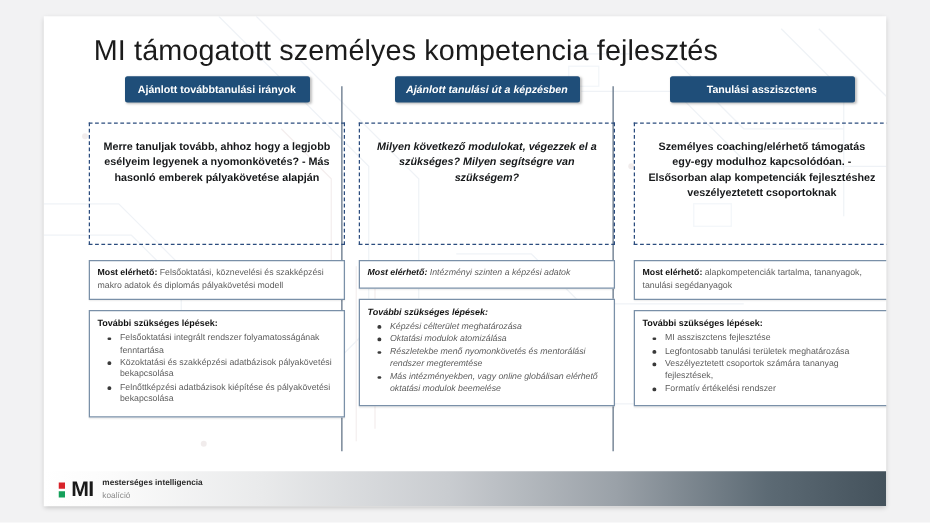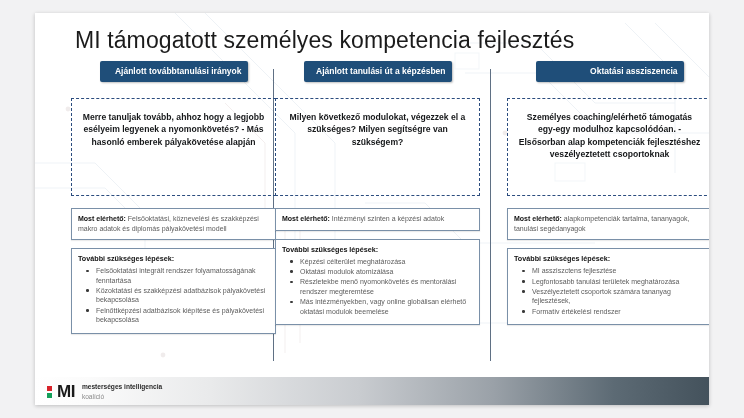--- a/index.html
+++ b/index.html
@@ -19,30 +19,30 @@
   
   .circuit{position:absolute;inset:0;pointer-events:none;opacity:.5;}
   .title{
     position:absolute;left:40px;top:14px;
     font-size:23px;color:#1b1b1b;letter-spacing:.1px;
     white-space:nowrap;
   }
   .cols{position:absolute;left:0;top:48px;width:674px;height:300px;}
   .col{position:absolute;top:0;width:205px;}
   .col.c1{left:36px;}
-  .col.c2{left:240px;}
+  .col.c2{left:252px;font-style:italic;}
   .col.c3{left:472px;}
   .vline{position:absolute;top:8px;width:1px;height:292px;background:#5f7084;}
   .vline.v1{left:238px;}
   .vline.v2{left:455px;}
 
   .chip{
     background:#1f4e79;color:#ffffff;
     font-size:8.5px;font-weight:bold;line-height:11px;
-    text-align:right;padding:5px 6px;
+    text-align:center;padding:5px 6px;
     border-radius:2px;
     box-shadow:1px 1px 2px rgba(0,0,0,.25);
     margin:0 auto;
   }
   .chip.w1{width:136px;}
   .chip.w2{width:136px;}
   .chip.w3{width:136px;}
   .chipwrap{display:flex;justify-content:center;}
 
   .qbox{
@@ -187,21 +187,21 @@
           <li>Képzési célterület meghatározása</li>
           <li>Oktatási modulok atomizálása</li>
           <li>Részletekbe menő nyomonkövetés és mentorálási rendszer megteremtése</li>
           <li>Más intézményekben, vagy online globálisan elérhető oktatási modulok beemelése</li>
         </ul>
       </div>
     </div>
 
     <div class="col c3">
       <div class="chipwrap">
-        <div class="chip w3">Oktatási assziszencia</div>
+        <div class="chip w3">Tanulási assziszctens</div>
       </div>
       <div class="qbox h3">Személyes coaching/elérhető támogatás egy-egy modulhoz kapcsolódóan. - Elsősorban alap kompetenciák fejlesztéshez veszélyeztetett csoportoknak</div>
       <div class="avail">
         <b>Most elérhető:</b><span> alapkompetenciák tartalma, tananyagok, tanulási segédanyagok</span>
       </div>
       <div class="steps">
         <h4>További szükséges lépések:</h4>
         <ul>
           <li>MI assziszctens fejlesztése</li>
           <li>Legfontosabb tanulási területek meghatározása</li>

